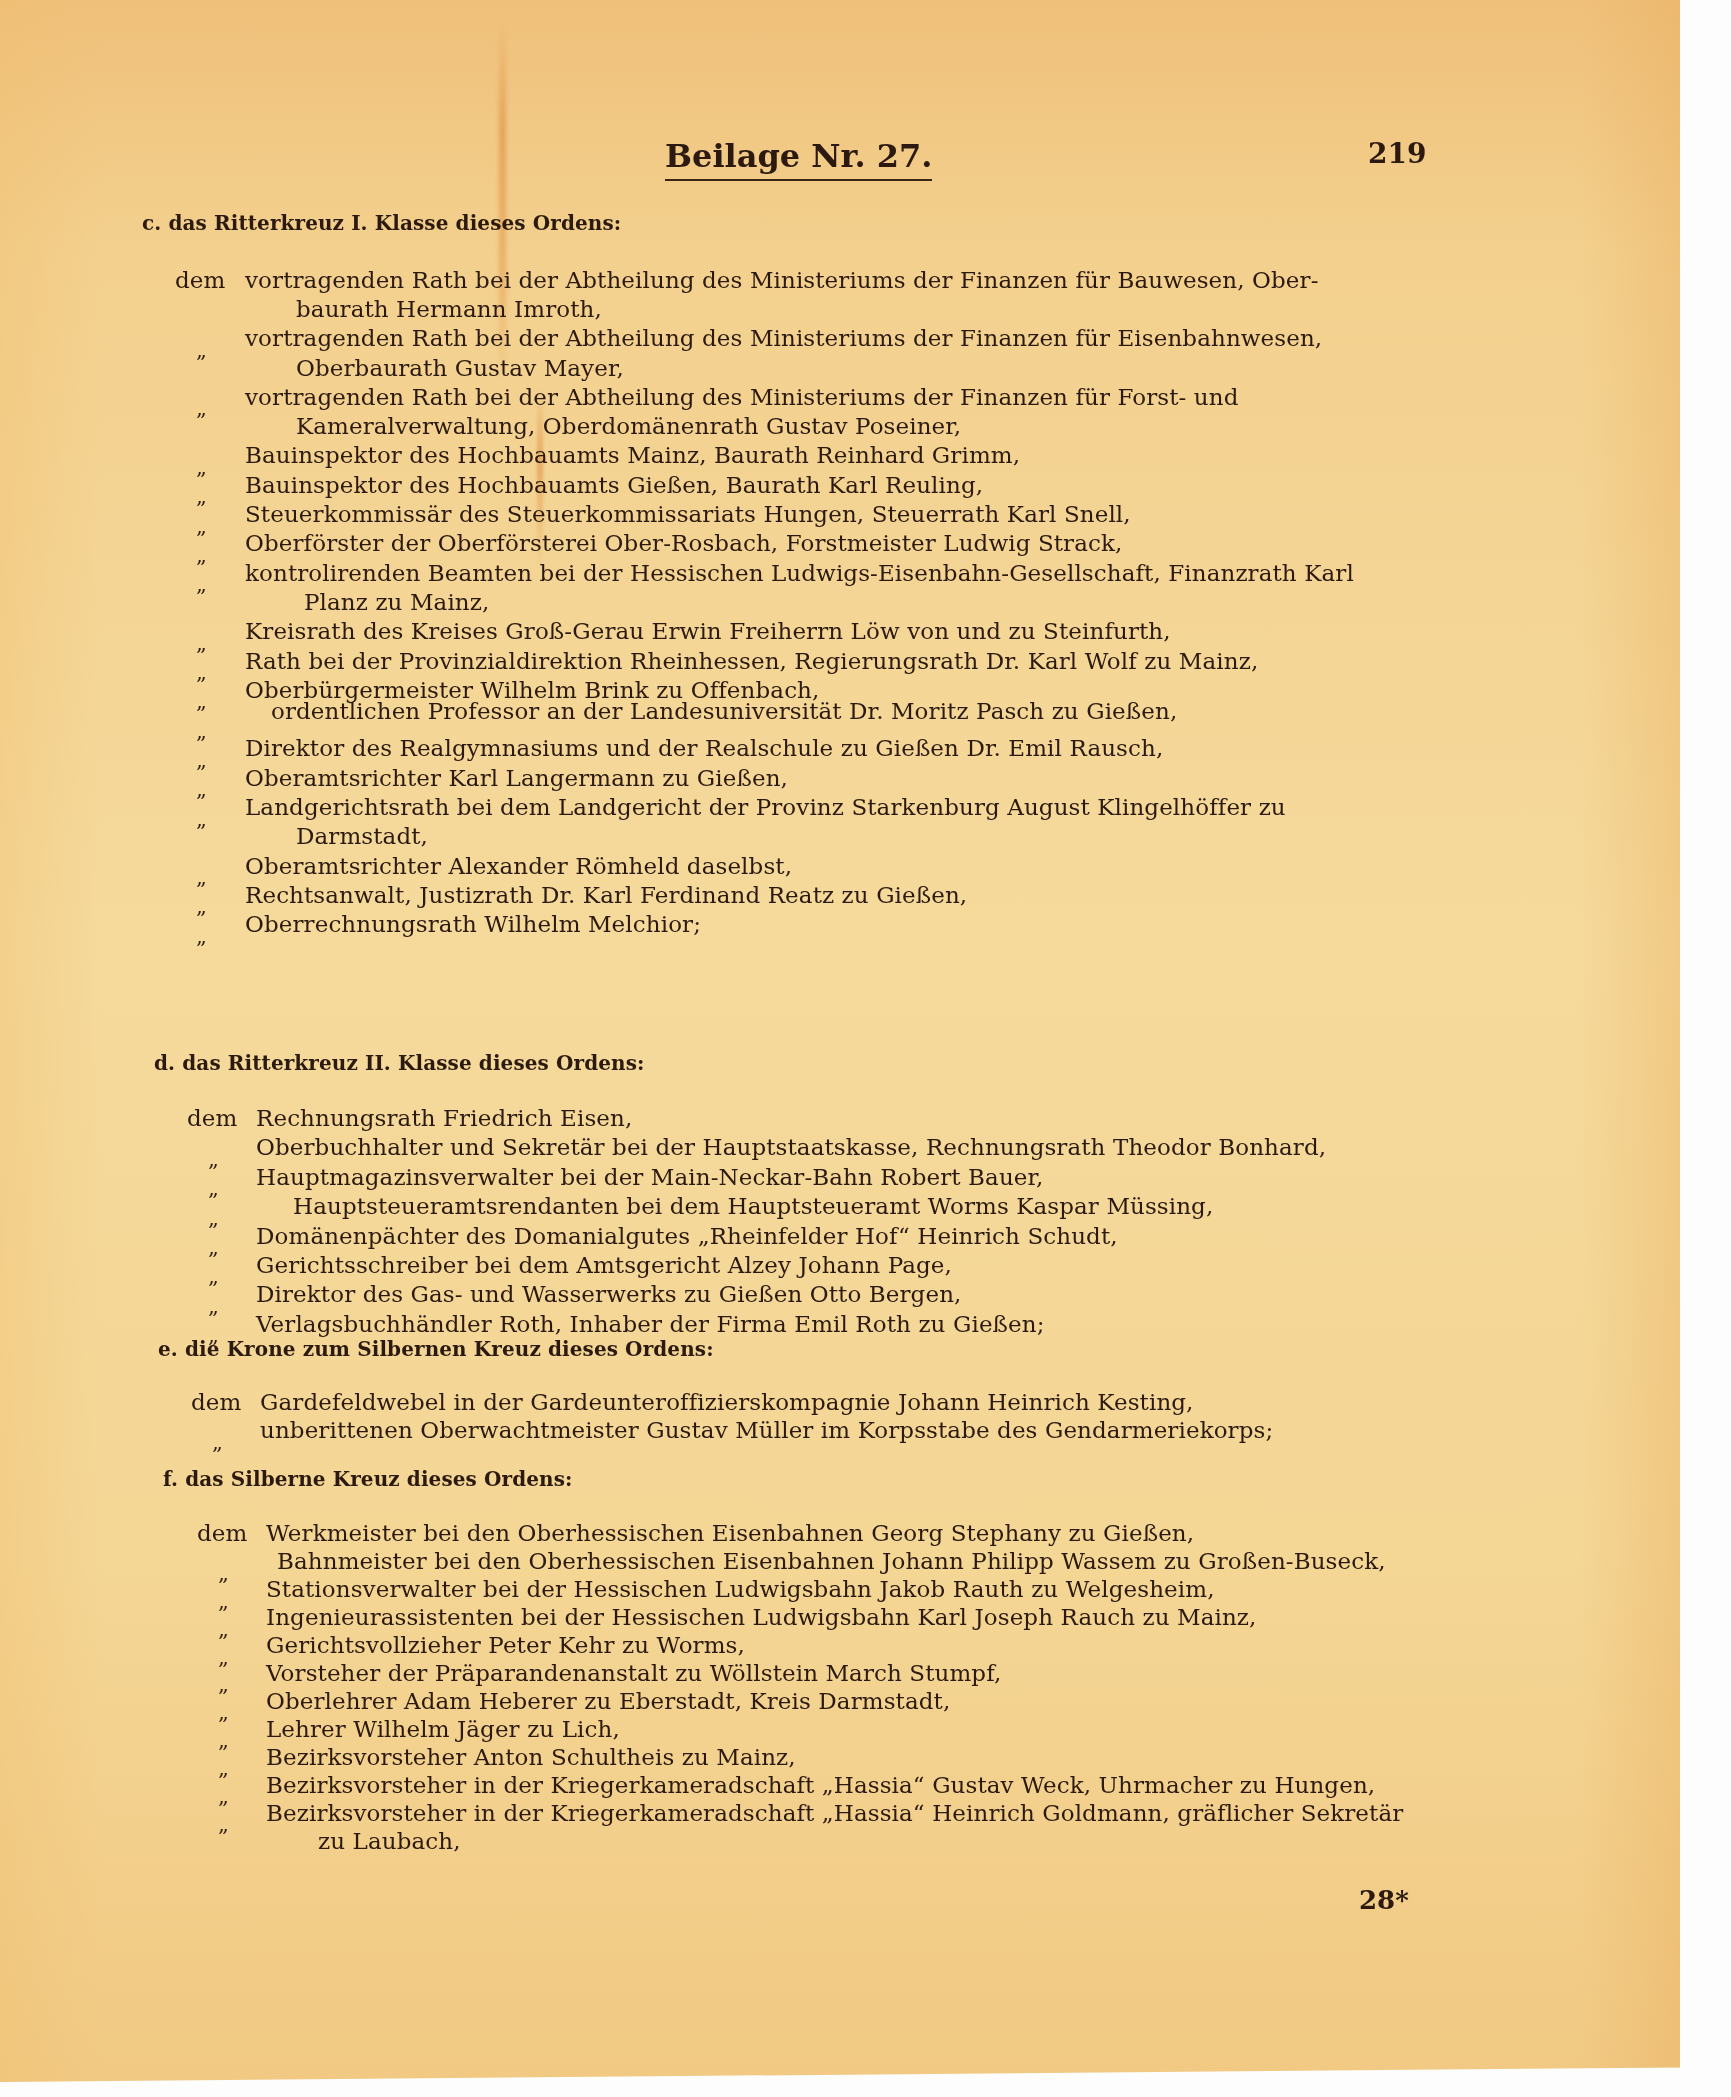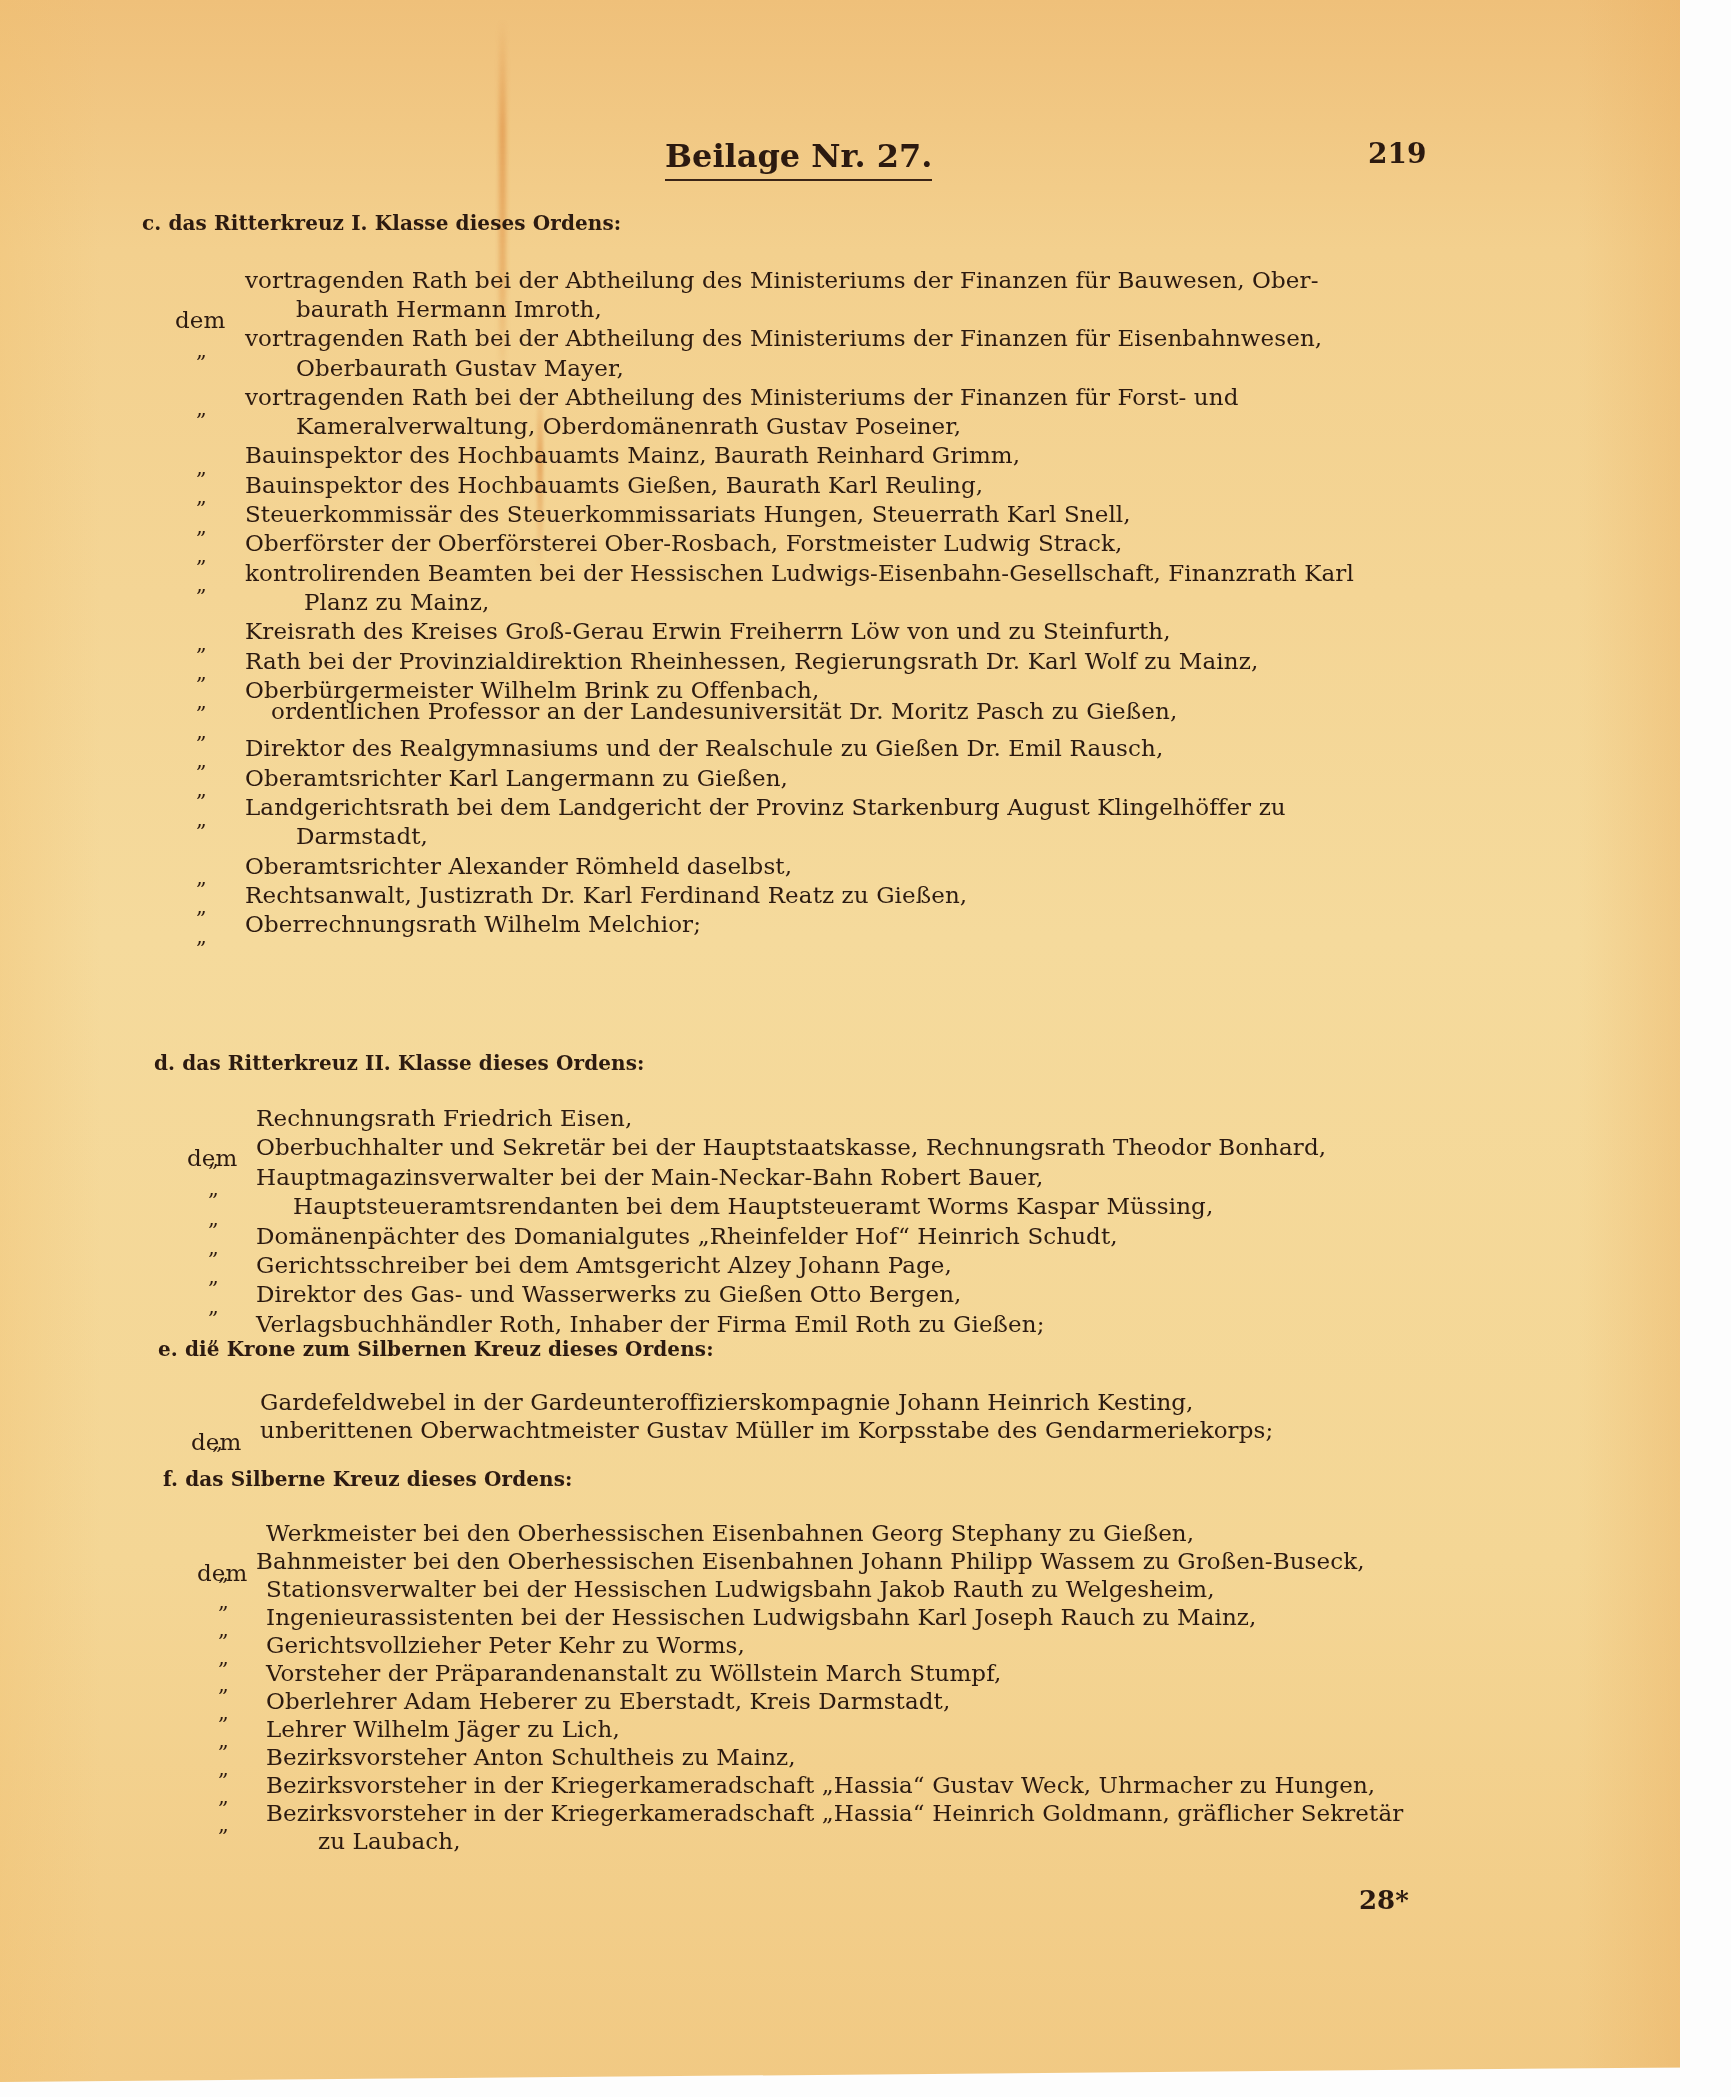--- a/index.html
+++ b/index.html
@@ -39,21 +39,21 @@
     font-size: 32px; color: #2c1a10; font-weight: bold;
     border-bottom: 2.1px solid #3a2416; padding-bottom: 4.2px;
     font-family: "DejaVu Serif", serif;
   }
   .page-number {
     position: absolute; left: 1368px; top: 137px;
     font-size: 28px; font-weight: bold; color: #2c1a10;
     font-family: "DejaVu Serif", serif;
   }
   .section-head { font-size: 20px; font-weight: bold; }
-  .lead { font-weight: normal; margin-top: 40px; }
+  .lead { font-weight: normal; }
   .ditto {
     position: absolute; font-size: 21px; color: #2c1a10;
     font-family: "DejaVu Serif", serif;
   }
   .footer-sig {
     position: absolute; left: 1359px; top: 1885px;
     font-size: 26px; font-weight: bold; color: #2c1a10;
     font-family: "DejaVu Serif", serif;
   }
 </style>
@@ -130,21 +130,21 @@
     <div class="ink" style="left: 256px; top: 1311px;">Verlagsbuchhändler Roth, Inhaber der Firma Emil Roth zu Gießen;</div>
     <div class="ink section-head" style="left: 158px; top: 1337px;"><span>e.</span> <span>die Krone zum Silbernen Kreuz dieses Ordens:</span></div>
     <div class="ink lead" style="left: 191px; top: 1389px;">dem</div>
     <div class="ink" style="left: 260px; top: 1389px;">Gardefeldwebel in der Gardeunteroffizierskompagnie Johann Heinrich Kesting,</div>
     <div class="ditto" style="left: 212px; top: 1430px;">„</div>
     <div class="ink" style="left: 260px; top: 1417px;">unberittenen Oberwachtmeister Gustav Müller im Korpsstabe des Gendarmeriekorps;</div>
     <div class="ink section-head" style="left: 163px; top: 1467px;"><span>f.</span> <span>das Silberne Kreuz dieses Ordens:</span></div>
     <div class="ink lead" style="left: 197px; top: 1520px;">dem</div>
     <div class="ink" style="left: 266px; top: 1520px;">Werkmeister bei den Oberhessischen Eisenbahnen Georg Stephany zu Gießen,</div>
     <div class="ditto" style="left: 218px; top: 1561px;">„</div>
-    <div class="ink" style="left: 256px; top: 1548px;">Bahnmeister bei den Oberhessischen Eisenbahnen Johann Philipp Wassem zu Großen-Buseck,</div>
+    <div class="ink" style="left: 277px; top: 1548px;">Bahnmeister bei den Oberhessischen Eisenbahnen Johann Philipp Wassem zu Großen-Buseck,</div>
     <div class="ditto" style="left: 218px; top: 1589px;">„</div>
     <div class="ink" style="left: 266px; top: 1576px;">Stationsverwalter bei der Hessischen Ludwigsbahn Jakob Rauth zu Welgesheim,</div>
     <div class="ditto" style="left: 218px; top: 1617px;">„</div>
     <div class="ink" style="left: 266px; top: 1604px;">Ingenieurassistenten bei der Hessischen Ludwigsbahn Karl Joseph Rauch zu Mainz,</div>
     <div class="ditto" style="left: 218px; top: 1645px;">„</div>
     <div class="ink" style="left: 266px; top: 1632px;">Gerichtsvollzieher Peter Kehr zu Worms,</div>
     <div class="ditto" style="left: 218px; top: 1672px;">„</div>
     <div class="ink" style="left: 266px; top: 1660px;">Vorsteher der Präparandenanstalt zu Wöllstein March Stumpf,</div>
     <div class="ditto" style="left: 218px; top: 1700px;">„</div>
     <div class="ink" style="left: 266px; top: 1688px;">Oberlehrer Adam Heberer zu Eberstadt, Kreis Darmstadt,</div>

